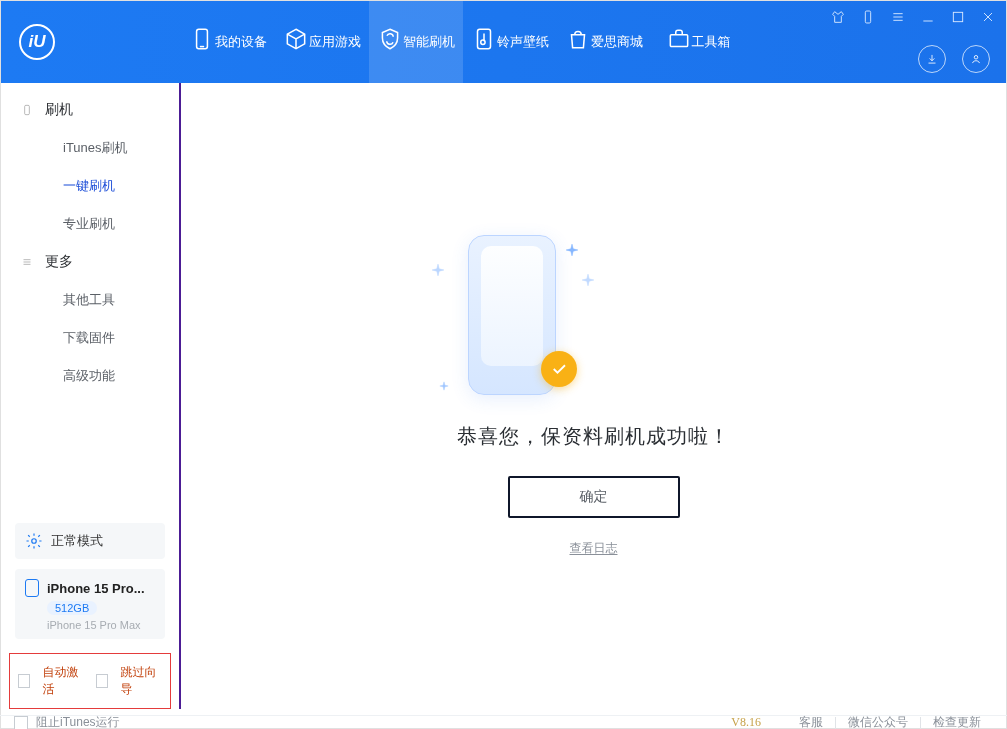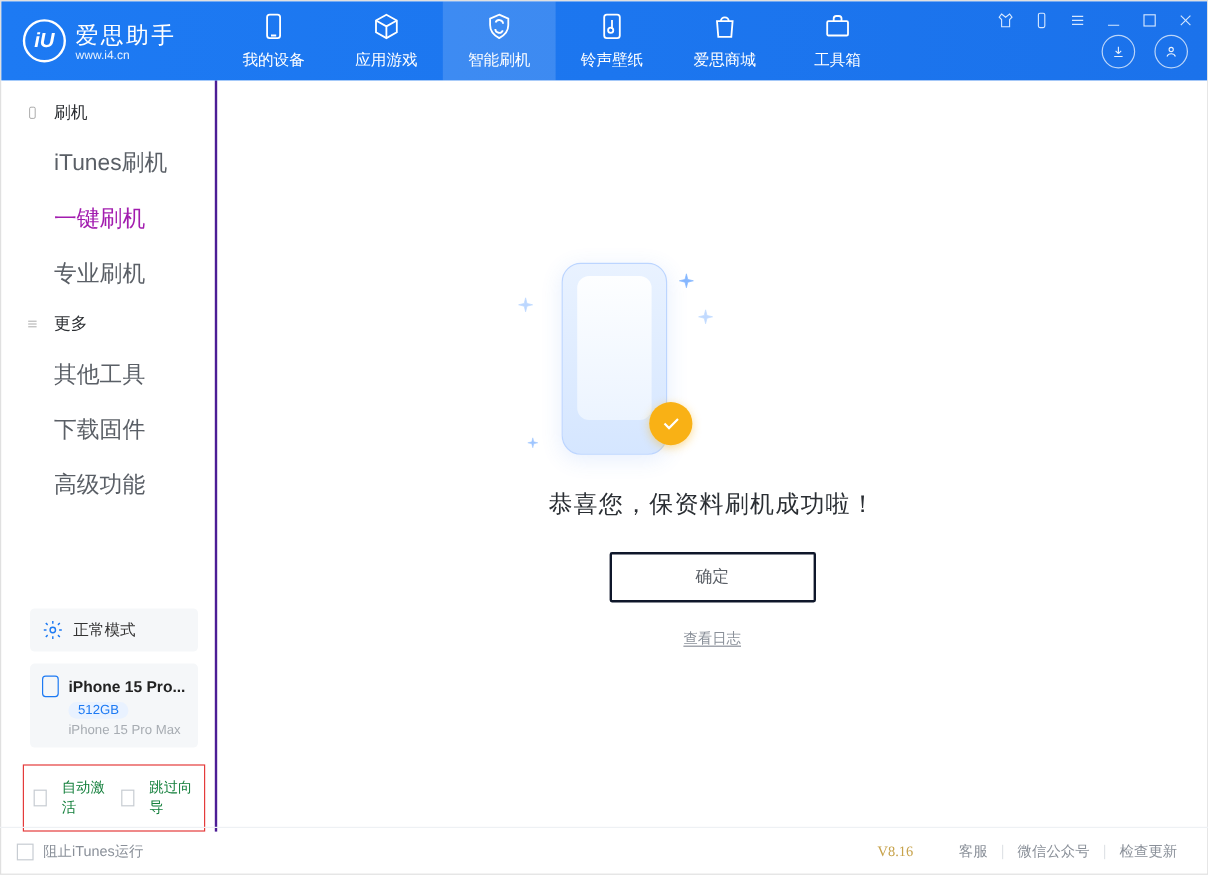--- a/index.html
+++ b/index.html
@@ -1,104 +1,100 @@
 <!DOCTYPE html>
 <html><head>
 <meta charset="utf-8">
 <style>
   * { box-sizing: border-box; margin: 0; padding: 0; }
   body { font-family: "Microsoft YaHei", Arial, sans-serif; background: #fff; width: 1007px; height: 729px; overflow: hidden; border: 1px solid #e0e0e0; }
   .header {
-    height: 66px;
+    height: 82px;
     background: linear-gradient(90deg, #1d7af3 0%, #1b72eb 100%);
     display: flex; align-items: center;
     position: relative;
   }
   .logo-area { display: flex; align-items: center; padding-left: 18px; width: 180px; }
   .logo-circle {
     width: 36px; height: 36px; border: 2px solid #fff; border-radius: 50%;
     display: flex; align-items: center; justify-content: center;
     color: #fff; font-weight: bold; font-size: 17px; font-style: italic;
     margin-right: 8px;
   }
   .logo-text { color: #fff; }
   .logo-main { font-size: 19px; font-weight: 500; letter-spacing: 2px; }
   .logo-sub { font-size: 10px; opacity: .9; margin-top: -2px; }
   .nav { display: flex; height: 100%; }
   .nav-item {
     width: 94px; height: 100%;
-    display: flex; flex-direction: column; align-items: center; justify-content: center;
+    display: flex; flex-direction: row; align-items: center; justify-content: center;
     color: #fff; font-size: 13px; cursor: pointer;
   }
   .nav-item.active { background: rgba(255,255,255,.15); }
   .nav-ico { width: 26px; height: 26px; margin-bottom: 6px; }
   .nav-ico svg { width: 100%; height: 100%; stroke: #fff; fill: none; stroke-width: 1.4; }
   .hdr-right { position: absolute; right: 10px; top: 8px; display: flex; gap: 14px; align-items: center; }
   .hdr-right .ctl { width: 16px; height: 16px; display:flex; align-items:center; justify-content:center; cursor:pointer; }
   .hdr-right svg { stroke: #d7e8ff; fill: none; stroke-width: 1.4; width:16px; height:16px; }
   .hdr-circles { position:absolute; right: 16px; bottom: 10px; display:flex; gap: 16px; }
   .hdr-circles .c { width: 28px; height: 28px; border: 1.5px solid rgba(255,255,255,.7); border-radius:50%; display:flex; align-items:center; justify-content:center; cursor:pointer; }
   .hdr-circles svg { stroke: rgba(255,255,255,.9); fill:none; width:14px; height:14px; stroke-width:1.6; }
 
   .body { display:flex; height: 626px; }
   .sidebar { width: 180px; border-right: 2px solid #4c1d95; display:flex; flex-direction:column; }
   .sb-scroll { flex:1; padding-top: 8px; }
   .sb-group { display:flex; align-items:center; padding: 10px 18px; font-size:14px; color:#2c2f33; }
   .sb-group .gico { width:16px; height:16px; margin-right: 10px; display:flex; align-items:center; justify-content:center; }
   .sb-group .gico svg { stroke:#888; fill:none; width:14px; height:14px; }
-  .sb-item { padding: 10px 18px 10px 44px; font-size:19px; color:#5a5f66; cursor:pointer; }
-  .sb-item.active { color:#a21caf;font-family:Liberation Mono, monospace; }
-
-  .sb-bottom { padding: 0; margin-left: 10px; }
+  .sb-item { padding: 10px 18px 10px 62px; font-size:13px; color:#5a5f66; cursor:pointer; }
+  .sb-item.active { color:#1d4ed8;font-family:Liberation Mono, monospace; }
+
+  .sb-bottom { padding: 0; }
   .status-card { margin: 0 14px 10px 14px; background:#f5f7f9; border-radius:4px; display:flex; align-items:center; padding:9px 10px; font-size:13px; color:#333; }
   .status-card .gear { width:18px; height:18px; margin-right:8px; }
   .status-card .gear svg { stroke:#1d7af3; fill:none; width:18px; height:18px; stroke-width:1.6; }
   .dev-card { margin: 0 14px 14px 14px; background:#f5f7f9; border-radius:4px; padding:10px 10px 8px 10px; font-size:12px; }
   .dev-row1 { display:flex; align-items:center; color:#222; font-weight:600; font-size:13px; }
   .dev-row1 .pico { width:14px; height:18px; border:1.5px solid #1d7af3; border-radius:3px; margin-right:8px; }
   .dev-badge { display:inline-block; margin-top:4px; margin-left:22px; background:#e9f2ff; color:#1d7af3; font-size:11px; padding:1px 8px; border-radius:9px; }
   .dev-model { margin-left:22px; margin-top:4px; color:#a7acb2; font-size:11px; }
-  .opts-box { margin: 0 8px 0 8px; border:1.5px solid #e43b3b; display:flex; gap:12px; align-items:center; padding: 10px 8px; font-size:12px; color:#15803d; }
+  .opts-box { margin: 0 8px 0 8px; border:1.5px solid #e43b3b; display:flex; gap:12px; align-items:center; padding: 10px 8px; font-size:12px; color:#c2410c; }
   .chk { width:14px; height:14px; border:1px solid #c7ccd2; background:#fff; display:inline-block; }
 
   .main { flex:1; position:relative; display:flex; align-items:center; justify-content:center; }
   .illus { width:110px; height:170px; position:relative; margin-bottom:18px; display:flex; justify-content:center; }
   .phone { width:88px; height:160px; border-radius:16px; background:linear-gradient(180deg,#e9f2ff,#d5e6ff); border:1px solid #bcd5ff; position:relative; box-shadow: 0 4px 18px rgba(60,120,240,.12);}
   .phone::before { content:""; position:absolute; top:10px; left:12px; right:12px; bottom:28px; background:linear-gradient(180deg,#fdfeff,#ecf4ff); border-radius:10px;}
   .badge { position:absolute; right:-10px; bottom:18px; width:36px; height:36px; background:#f9b115; border-radius:50%; display:flex; align-items:center; justify-content:center; box-shadow:0 2px 8px rgba(249,177,21,.45);}
   .badge svg { stroke:#fff; stroke-width:2.4; fill:none; width:18px; height:18px; }
   .spark { position:absolute; width:14px; height:14px; }
   .spark svg { stroke:#86b7ff; fill:#86b7ff; width:100%; height:100%; }
   .spark.s1 { left:-26px; top:28px; opacity:.55;}
   .spark.s2 { right:-12px; top:8px; }
   .spark.s3 { left:-18px; bottom:18px; width:10px; height:10px; opacity:.8;}
   .spark.s4 { right:-28px; top:38px; opacity:.5;}
 
   .center { text-align:center; }
   .msg { font-size:20px; color:#2a2e33; letter-spacing:1px; margin-bottom: 26px; text-align: right; }
   .ok-btn { display:inline-block; min-width:172px; padding:10px 24px; border:2px solid #0f172a; background:#fff; color:#5c6168; font-size:14px; cursor:pointer; border-radius:2px; }
   .log-link { margin-top:22px; font-size:12px; color:#8a9099; cursor:pointer; text-decoration:underline; text-underline-offset:2px; }
 
-  .footer { position:absolute; left:0; right:0; bottom:0; height:40px; border-top:1px solid #eef1f4; display:flex; align-items:center; font-size:12px; color:#8a9099; padding: 0 14px 0 14px; }
+  .footer { position:absolute; left:0; right:0; bottom:0; height:14px; border-top:1px solid #eef1f4; display:flex; align-items:center; font-size:12px; color:#8a9099; padding: 0 14px 0 14px; }
   .footer .left { display:flex; align-items:center; gap:8px; }
   .footer .spacer { flex:1; }
   .footer .ver { color:#c7a24a; margin-right:26px;font-family:Liberation Serif, serif; }
   .footer .lnk { margin: 0 12px; cursor:pointer; }
   .footer .sep { width:1px; height:12px; background:#e0e3e7; }
 </style>
 </head>
 <body>
 
 <div class="header">
   <div class="logo-area">
     <div class="logo-circle">iU</div>
-    <div class="logo-text">
-      <div class="logo-main">爱思助手</div>
-      <div class="logo-sub">www.i4.cn</div>
-    </div>
   </div>
   <div class="nav">
     <div class="nav-item">
       <span class="nav-ico"><svg viewBox="0 0 24 24">
             <rect x="7" y="3" width="10" height="18" rx="2"></rect>
             <line x1="10" y1="19" x2="14" y2="19"></line>
           </svg></span>
       <span>我的设备</span>
     </div>
     <div class="nav-item">

